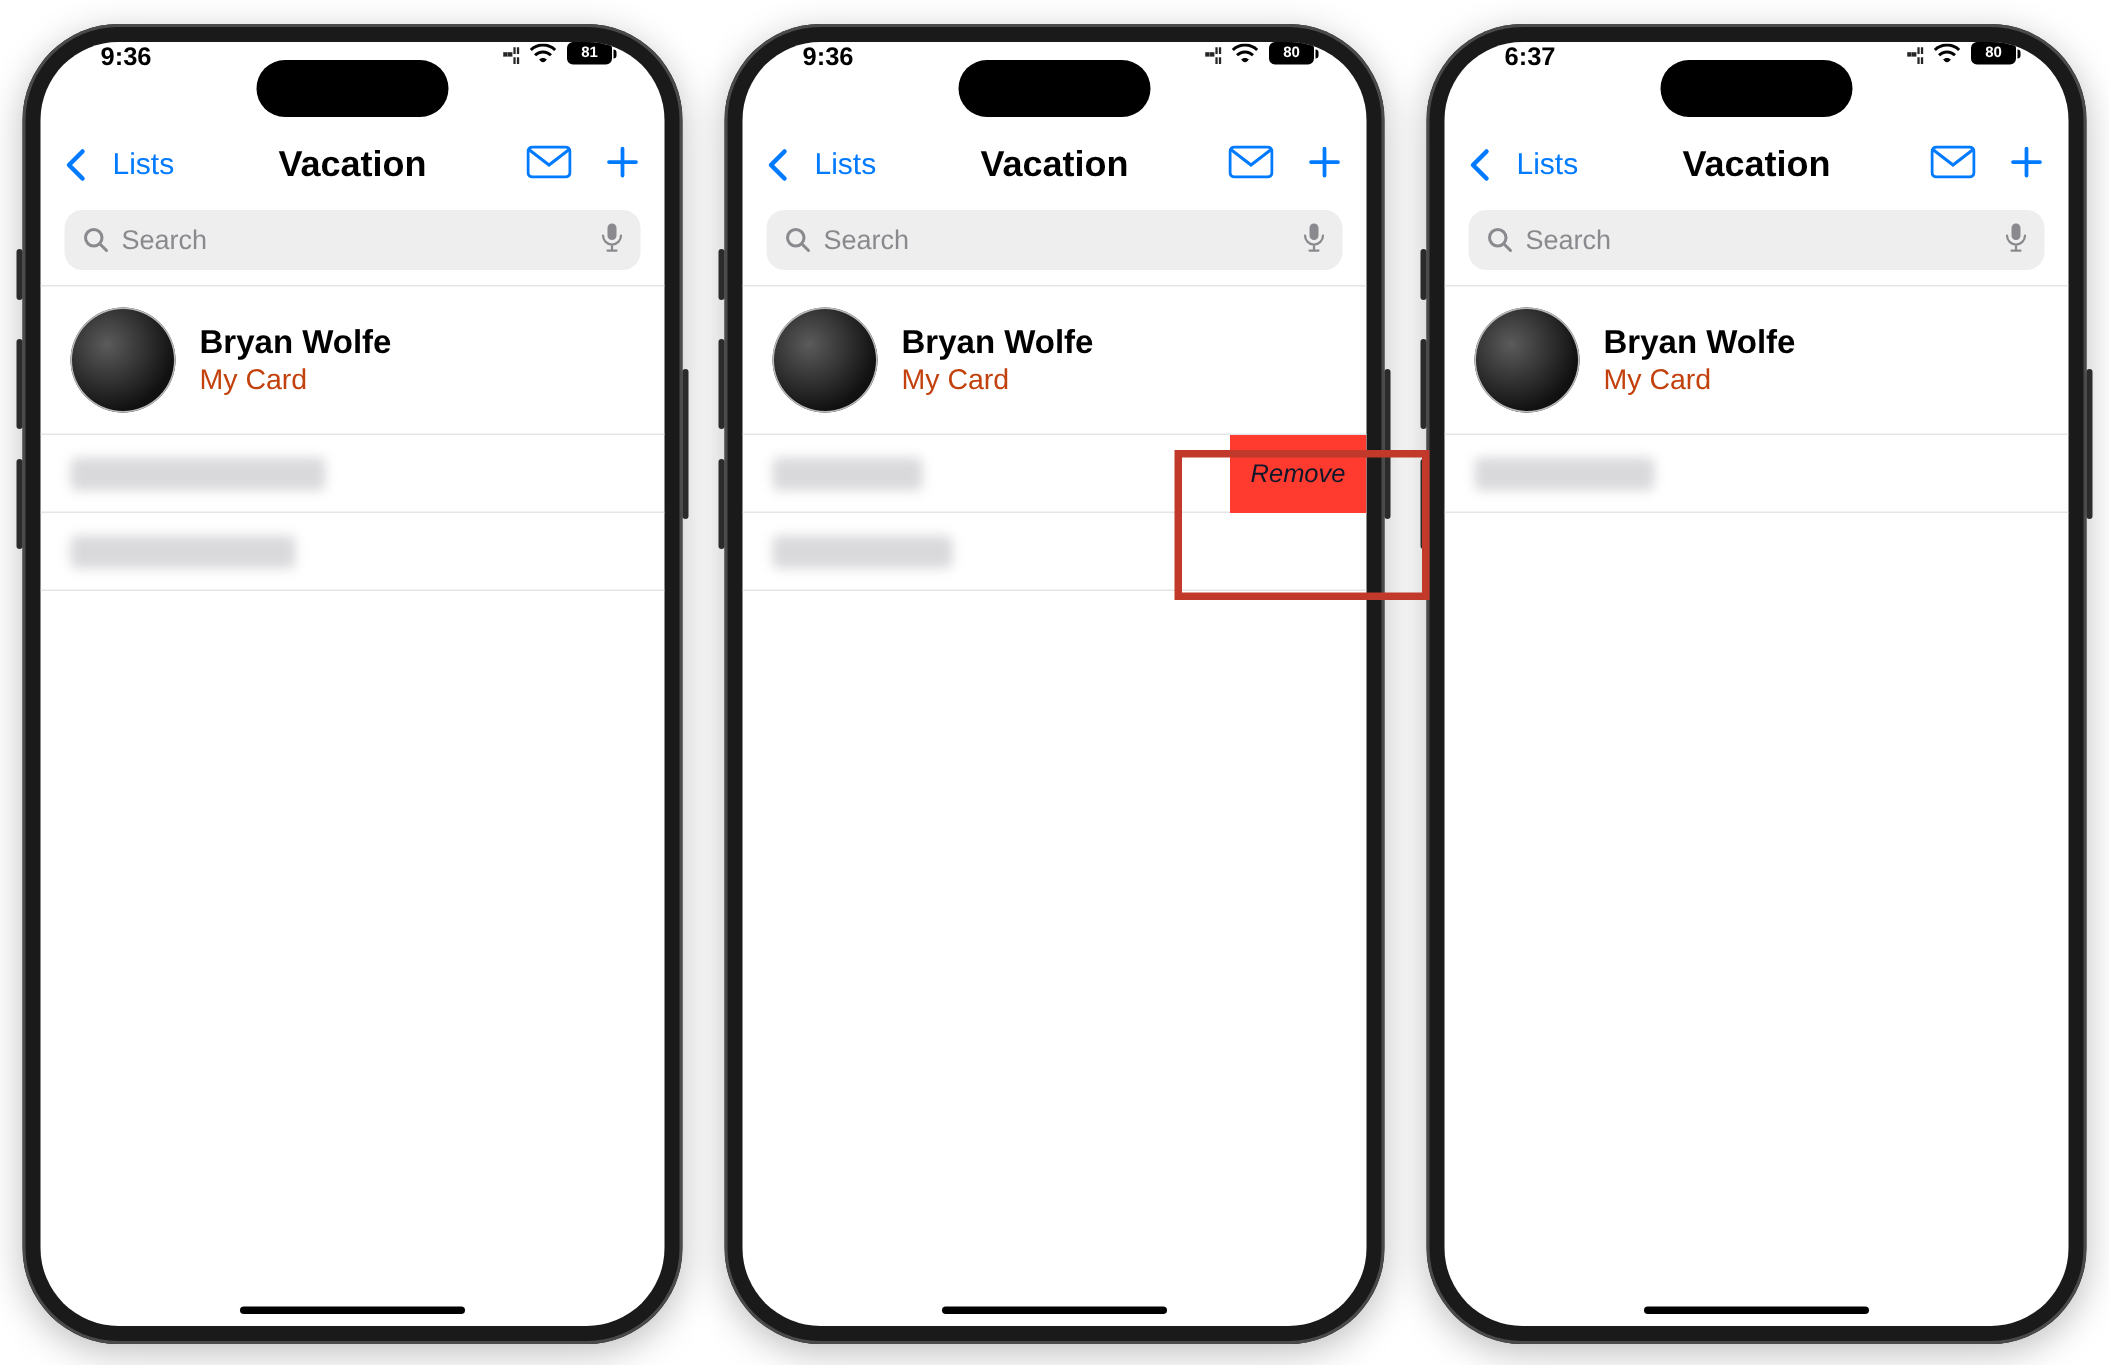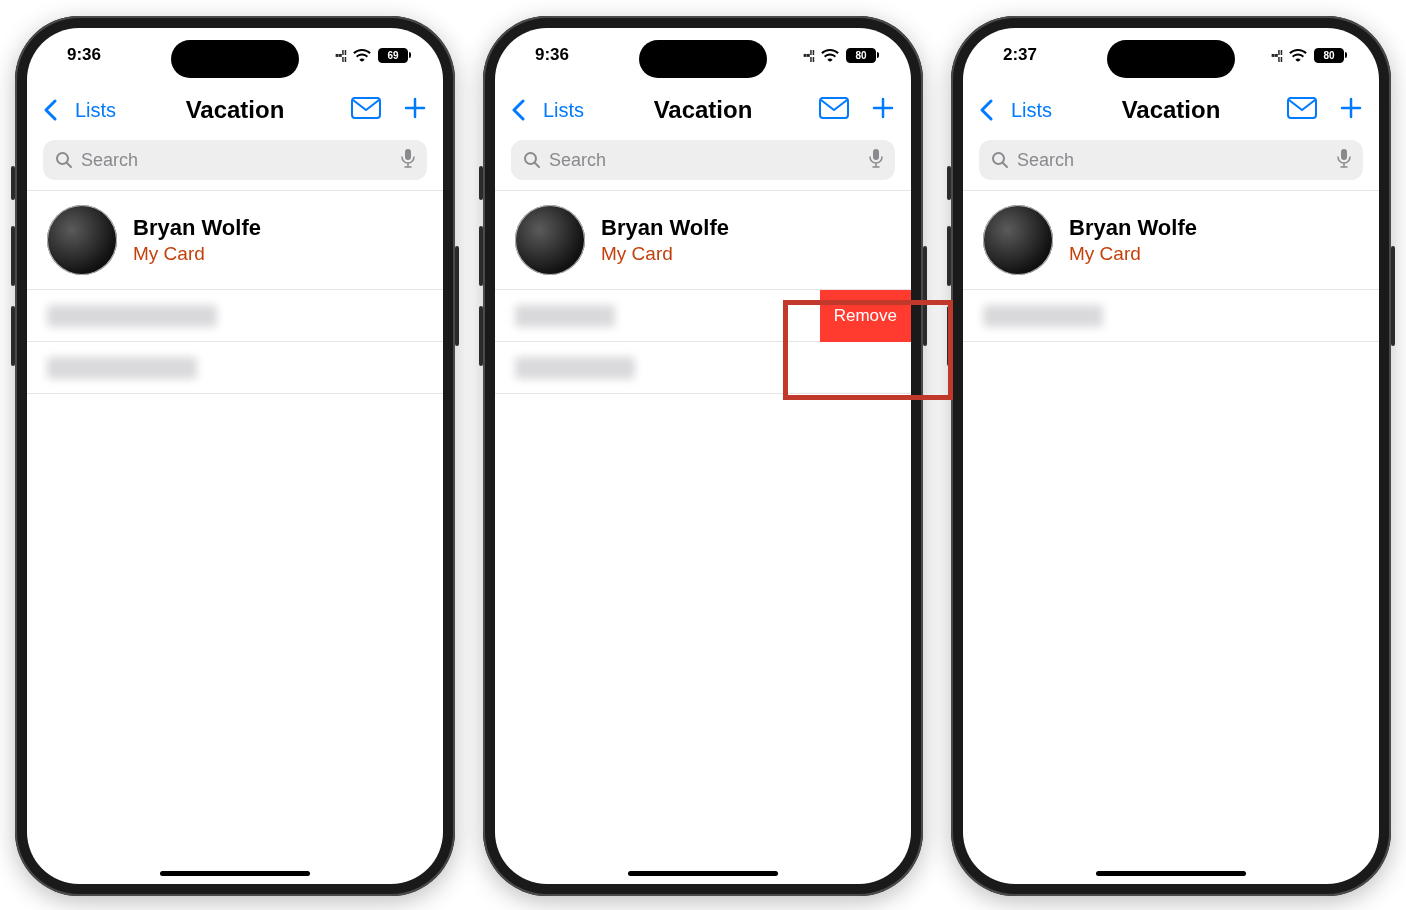--- a/index.html
+++ b/index.html
@@ -46,21 +46,21 @@
     .side-btn { position: absolute; background: #2b2b2b; border-radius: 3px; }
     .side-left1 { left: -4px; top: 150px; width: 4px; height: 34px; }
     .side-left2 { left: -4px; top: 210px; width: 4px; height: 60px; }
     .side-left3 { left: -4px; top: 290px; width: 4px; height: 60px; }
     .side-right { right: -4px; top: 230px; width: 4px; height: 100px; }
 
     .status-bar {
       height: 58px;
       display: flex;
       justify-content: space-between;
-      align-items: center;
+      align-items: flex-start;
       padding: 0 32px 4px 40px;
       font-size: 17px;
       font-weight: 600;
     }
     .status-right { display: flex; align-items: center; gap: 7px; }
     .dual-sim { font-size: 12px; letter-spacing: -1px; opacity: .85; }
     .wifi svg, .battery svg { display: block; }
     .battery-wrap { position: relative; display: flex; align-items: center; }
     .battery-body { width: 30px; height: 15px; border: 1.5px solid #000; border-radius: 4px; position: relative; background:#000; display:flex; align-items:center; justify-content:center; }
     .battery-tip { width: 2px; height: 6px; background:#000; border-radius:0 2px 2px 0; margin-left:1px; }
@@ -94,23 +94,24 @@
     .avatar { width:70px; height:70px; border-radius:50%; background: radial-gradient(circle at 35% 35%, #5b5b5b, #111 70%); box-shadow: inset 0 0 0 1px #bbb; }
     .card-name { font-size:22px; font-weight:700; }
     .card-sub { font-size:19px; color:#c2410c; margin-top:2px; }
 
     .list { border-top:1px solid #e5e5e7; }
     .row { height:52px; border-bottom:1px solid #e5e5e7; display:flex; align-items:center; padding:0 20px; position:relative; overflow:visible; }
     .blur-block { height:22px; border-radius:4px; background:#d9d9dc; filter: blur(4px); }
     .w170 { width:170px; } .w150 { width:150px; } .w100 { width:100px; } .w120 { width:120px; }
 
     .remove-btn {
-      position:absolute; right:0; top:0; height:52px; background:#ff3b30; color:#ffffff;
+      position:absolute; right:0; top:0; height:52px; background:#ff3b30; color:#0f172a;
       display:flex; align-items:center; justify-content:center; padding:12px 14px; font-size:17px;
       box-shadow:none;
+      font-style:italic;
     }
     .highlight-box {
       position:absolute; border:5px solid #c0392b; pointer-events:none; z-index:200;
     }
 
     .home-indicator {
       position:absolute; bottom:8px; left:50%; transform:translateX(-50%);
       width:150px; height:5px; background:#000; border-radius:4px;
     }
   </style>
@@ -129,21 +130,21 @@
       <span>9:36</span>
       <div class="status-right">
         <span class="dual-sim">▪▪¦¦</span>
         <span class="wifi">
             <svg width="18" height="13" viewBox="0 0 18 13">
               <path d="M9 12.5c.6 0 1.1-.2 1.5-.7l1.1-1.1c-.7-.7-1.6-1.1-2.6-1.1s-1.9.4-2.6 1.1l1.1 1.1c.4.5.9.7 1.5.7zM9 6.6c1.8 0 3.4.7 4.6 1.9l1.4-1.4C13.4 5.5 11.3 4.6 9 4.6S4.6 5.5 3 7.1l1.4 1.4C5.6 7.3 7.2 6.6 9 6.6zM9 0C5.6 0 2.5 1.3.2 3.6l1.4 1.4C3.5 3.1 6.1 2 9 2s5.5 1.1 7.4 3l1.4-1.4C15.5 1.3 12.4 0 9 0z" fill="#000"></path>
             </svg>
           </span>
         <span class="battery-wrap">
           <span class="battery-body">
-              <span class="battery-text">69</span>
+              <span class="battery-text">81</span>
             </span>
             <span class="battery-tip"></span>
         </span>
       </div>
     </div>
 
     <div class="nav-bar">
       <div class="nav-back">
         <svg width="14" height="22" viewBox="0 0 14 22">
             <path d="M12 2 L3 11 L12 20" stroke="#007aff" stroke-width="3" fill="none" stroke-linecap="round" stroke-linejoin="round"></path>
@@ -283,21 +284,21 @@
 
 <div class="phone">
   <div class="side-btn side-left1"></div>
     <div class="side-btn side-left2"></div>
     <div class="side-btn side-left3"></div>
     <div class="side-btn side-right"></div>
   <div class="screen">
     <div class="island"></div>
 
     <div class="status-bar">
-      <span>2:37</span>
+      <span>6:37</span>
       <div class="status-right">
         <span class="dual-sim">▪▪¦¦</span>
         <span class="wifi">
             <svg width="18" height="13" viewBox="0 0 18 13">
               <path d="M9 12.5c.6 0 1.1-.2 1.5-.7l1.1-1.1c-.7-.7-1.6-1.1-2.6-1.1s-1.9.4-2.6 1.1l1.1 1.1c.4.5.9.7 1.5.7zM9 6.6c1.8 0 3.4.7 4.6 1.9l1.4-1.4C13.4 5.5 11.3 4.6 9 4.6S4.6 5.5 3 7.1l1.4 1.4C5.6 7.3 7.2 6.6 9 6.6zM9 0C5.6 0 2.5 1.3.2 3.6l1.4 1.4C3.5 3.1 6.1 2 9 2s5.5 1.1 7.4 3l1.4-1.4C15.5 1.3 12.4 0 9 0z" fill="#000"></path>
             </svg>
           </span>
         <span class="battery-wrap">
           <span class="battery-body">
               <span class="battery-text">80</span>

